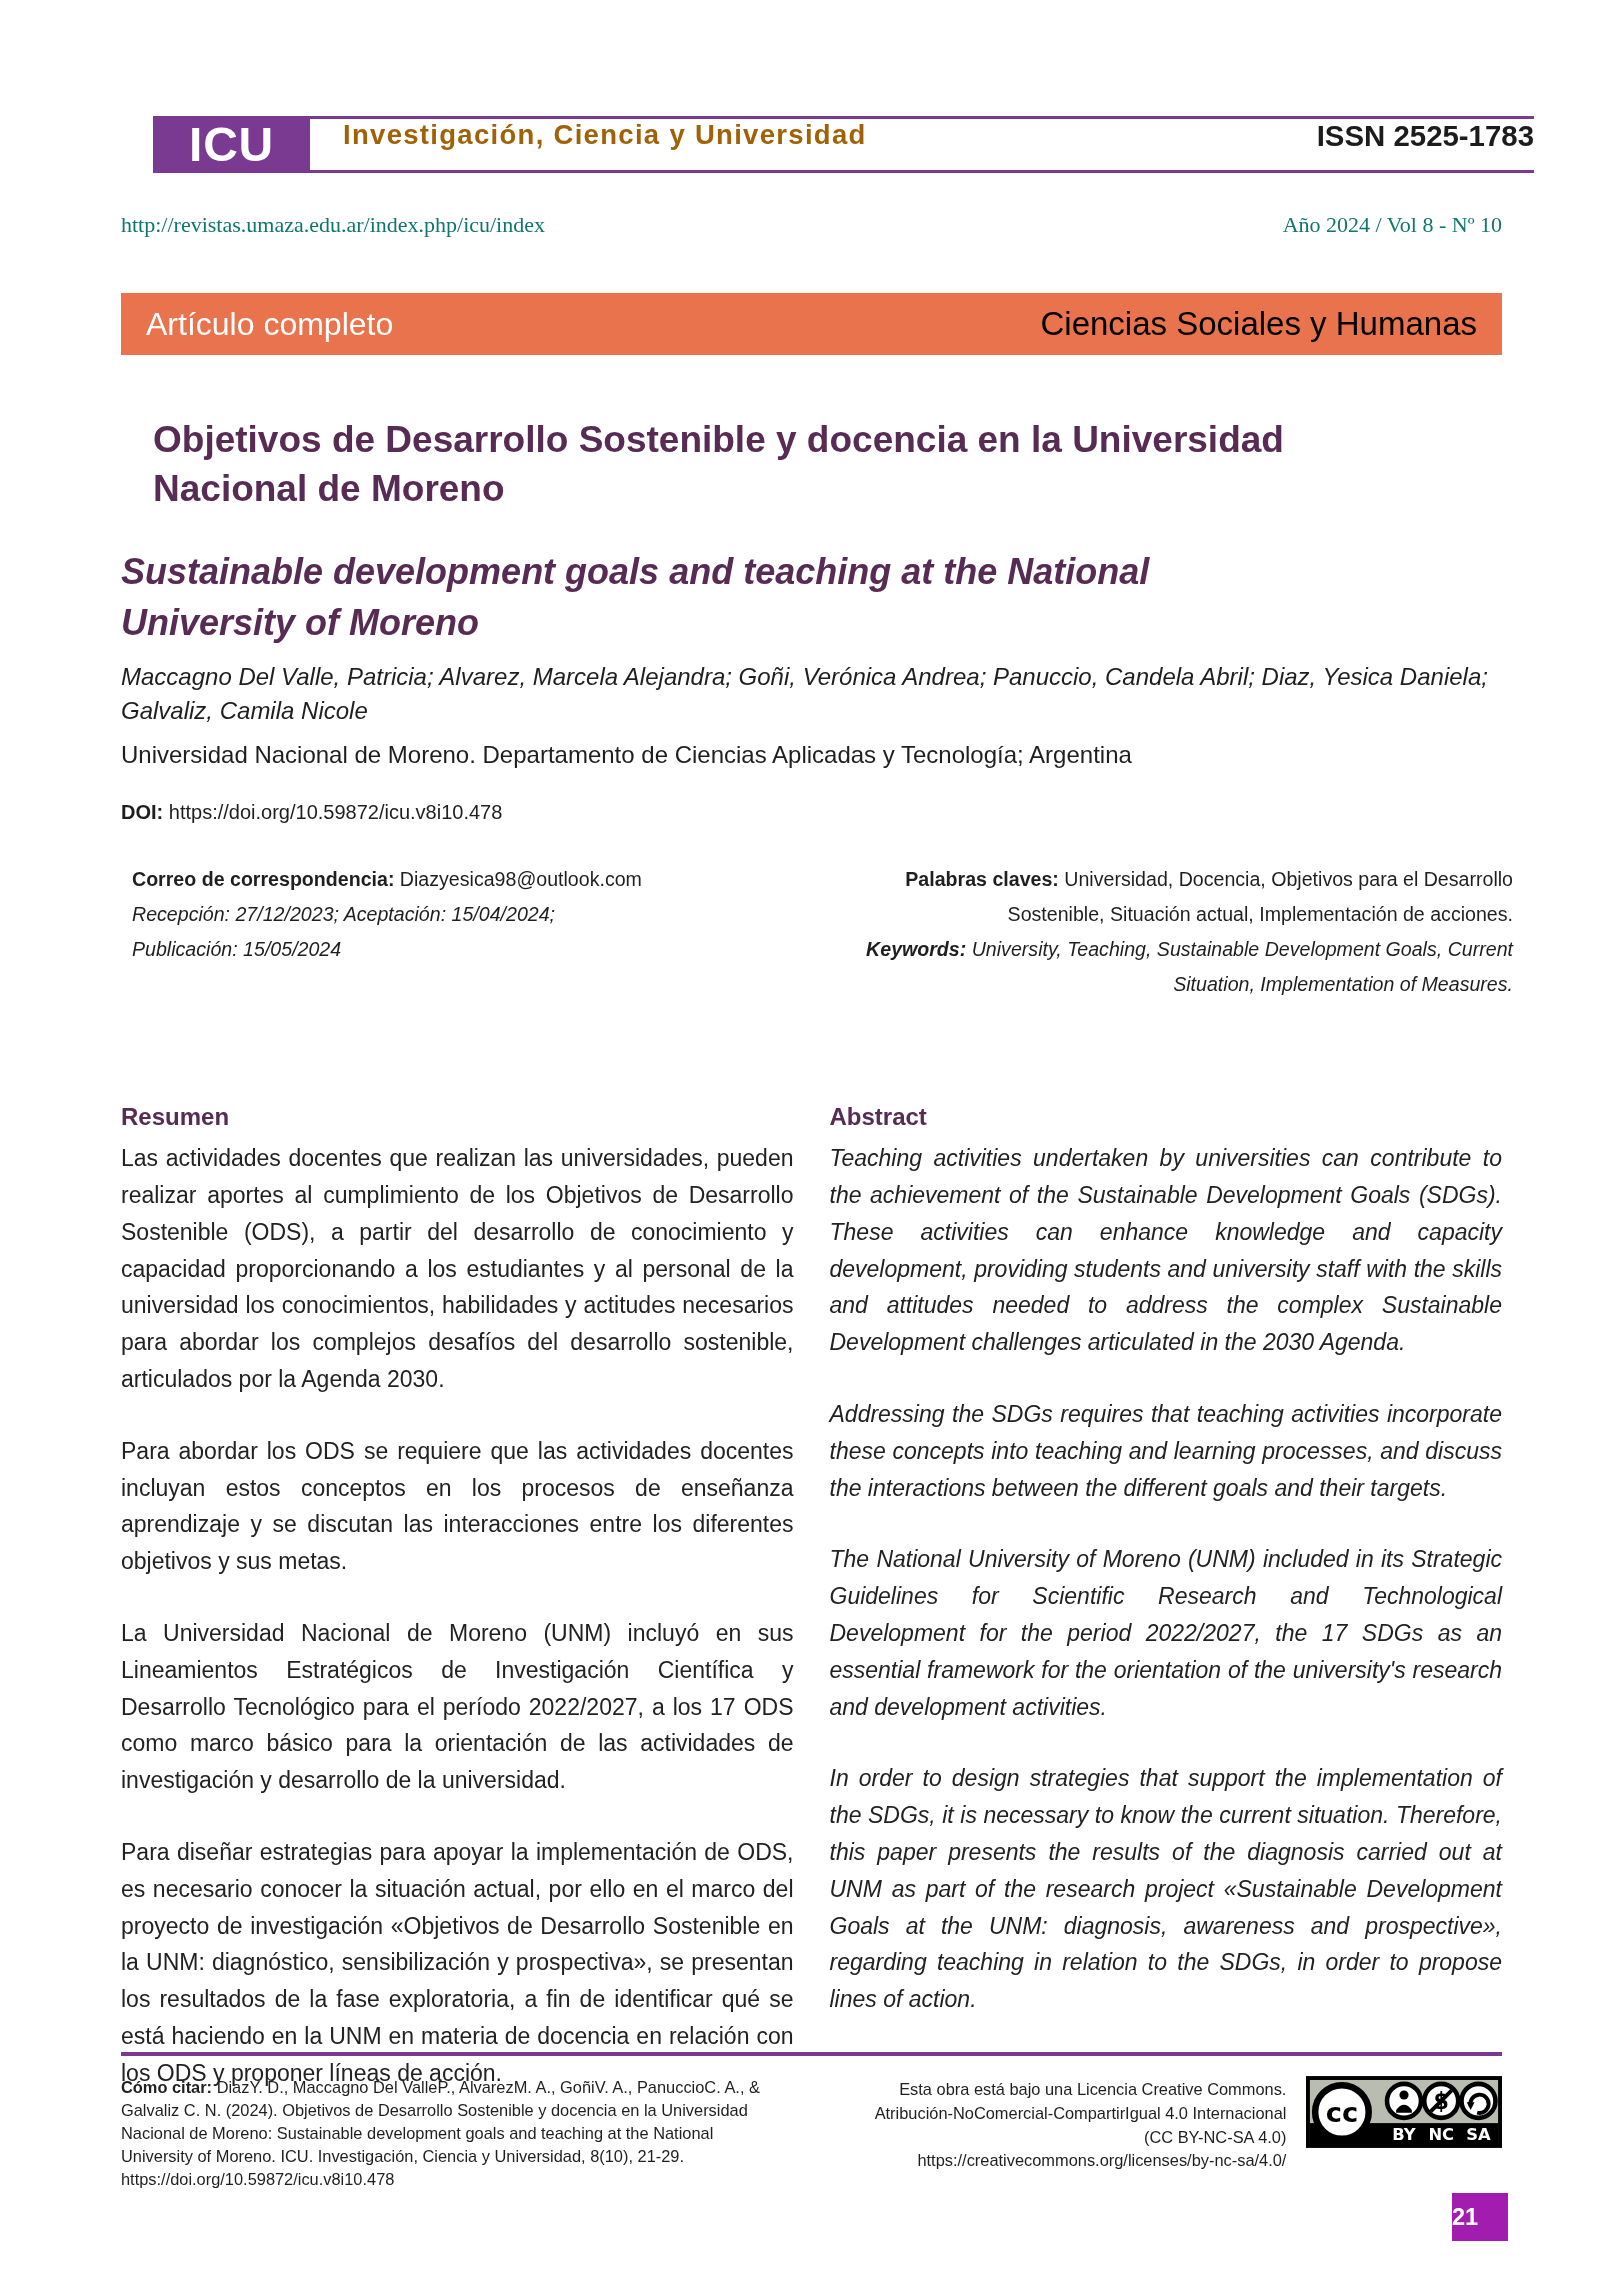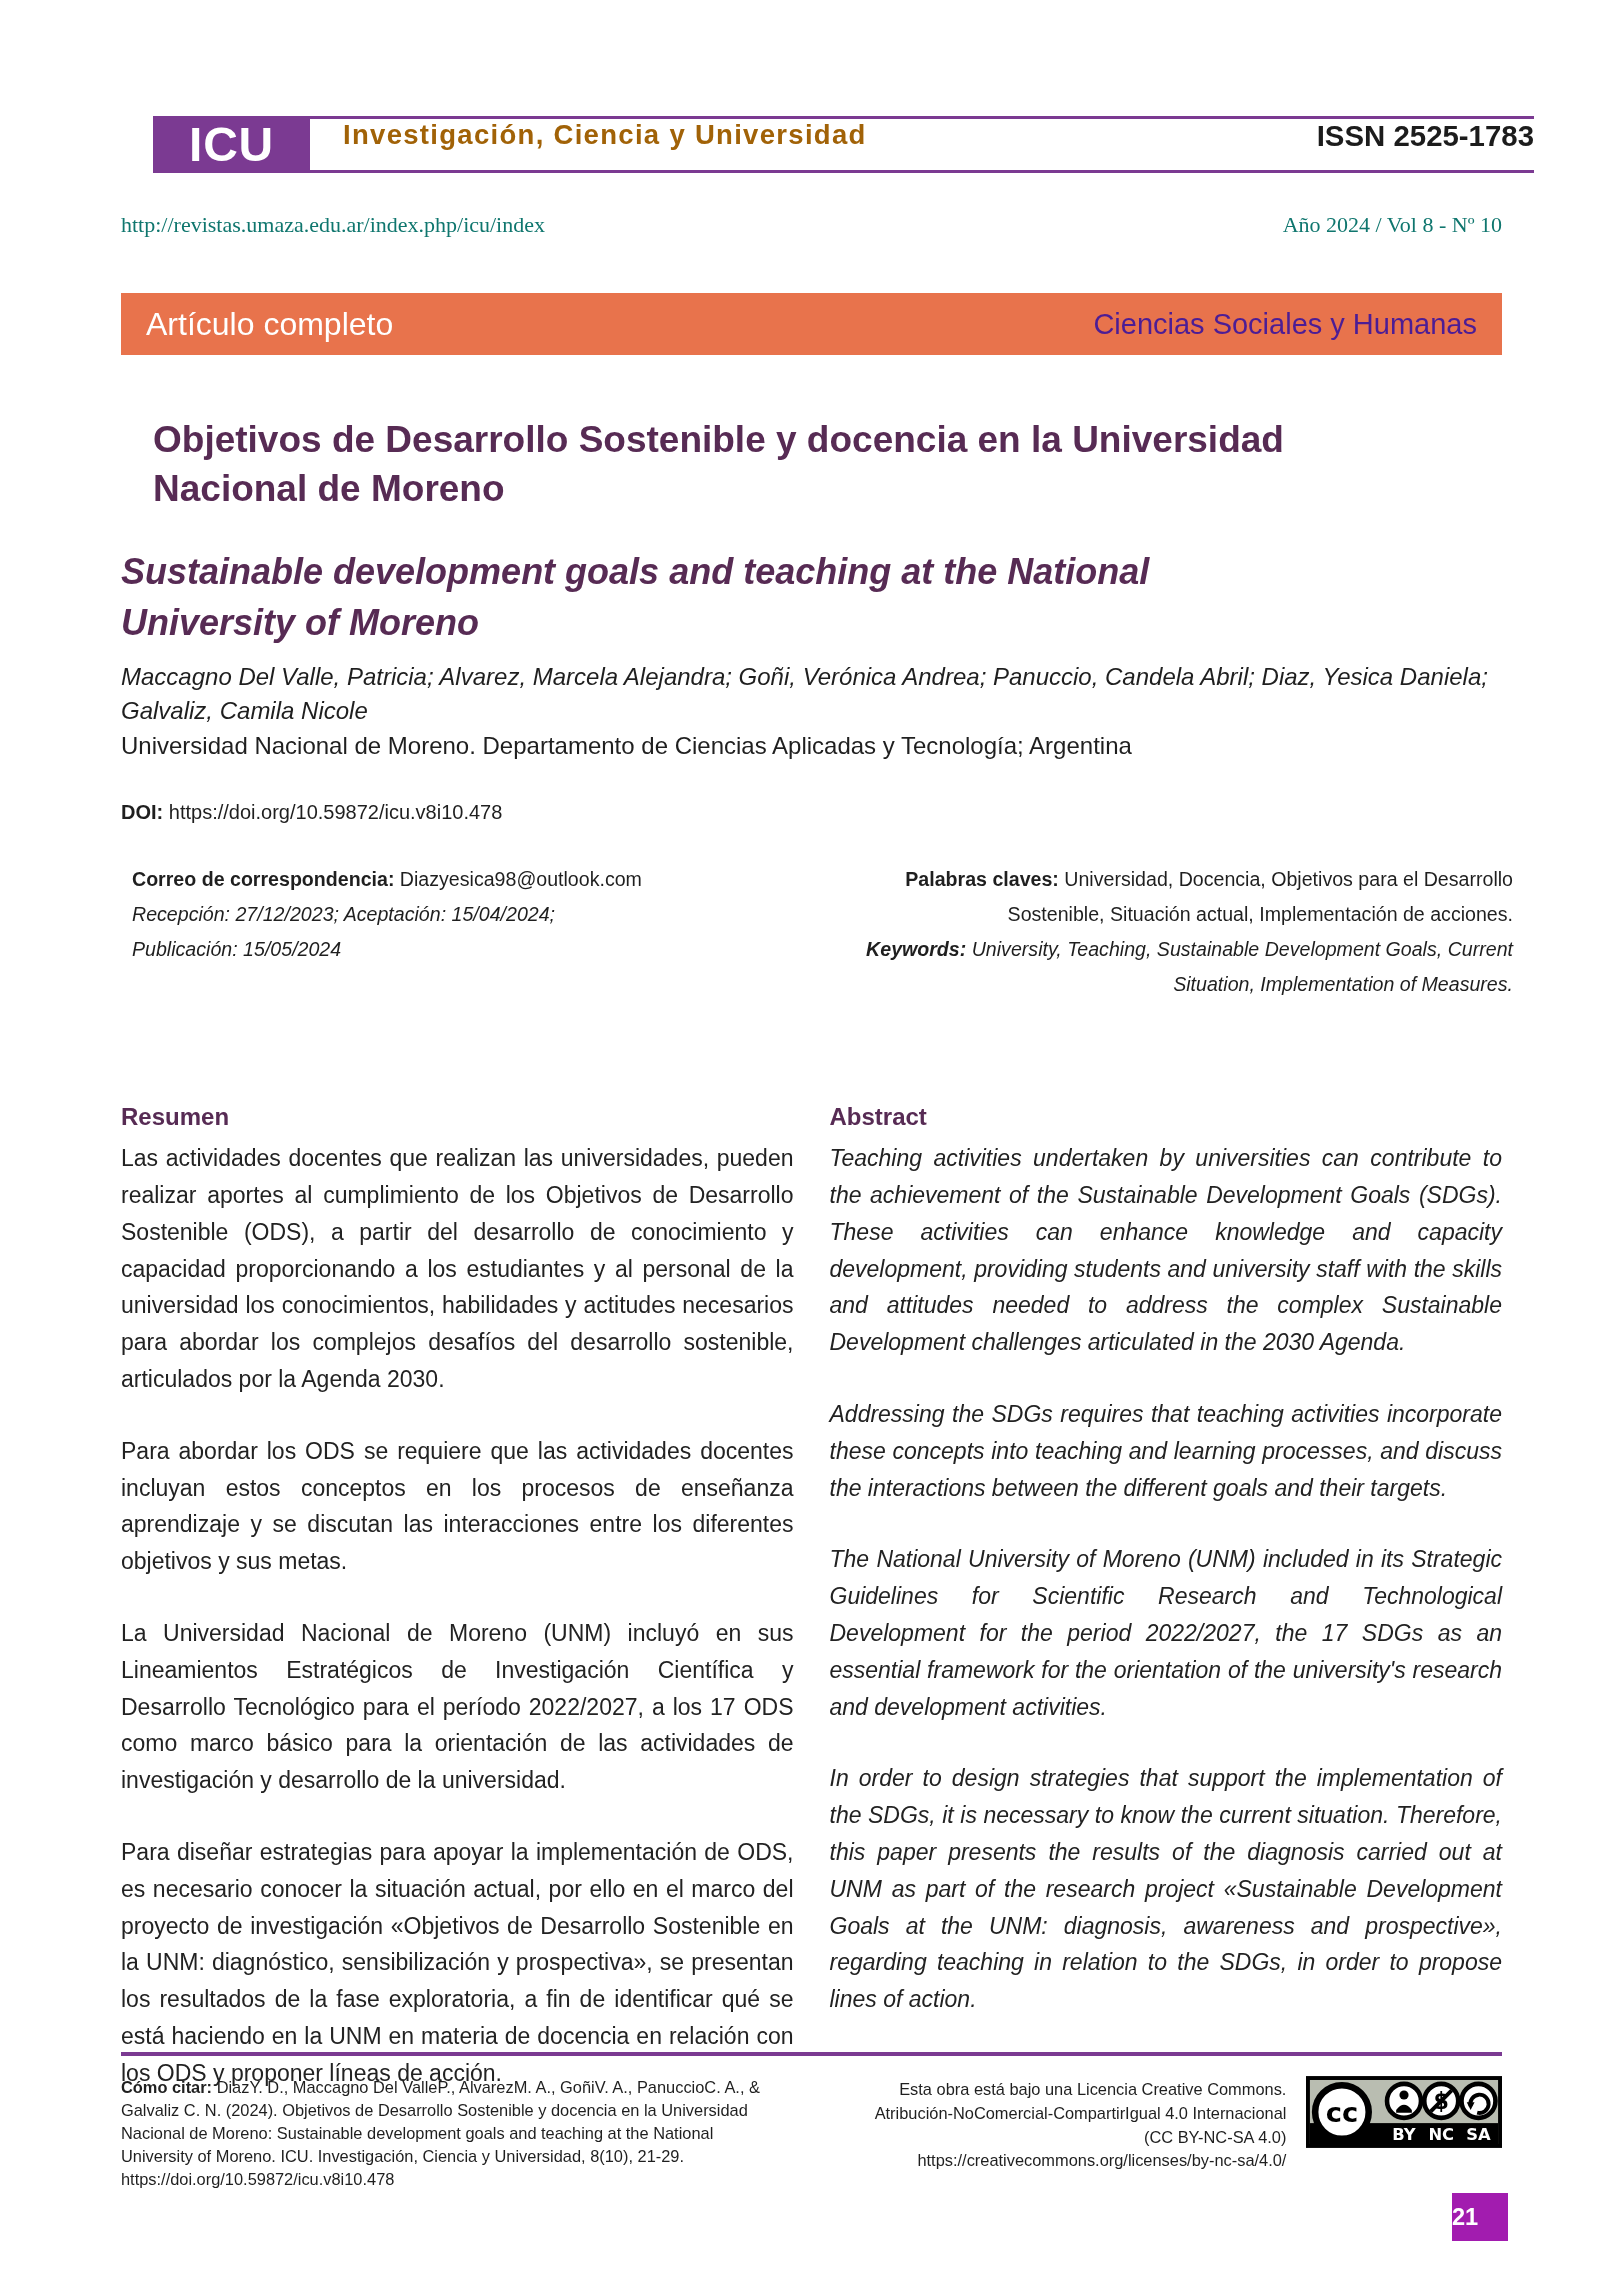--- a/index.html
+++ b/index.html
@@ -32,34 +32,34 @@
     display:flex; justify-content:space-between; align-items:baseline;
     font-size:22px; color:#0f766e;font-family:Liberation Serif, serif;
   }
   
   .banner{
     position:absolute; left:121px; top:293px; width:1381px; height:62px;
     background:#e8734c; box-sizing:border-box; padding:0 25px;
     display:flex; align-items:center; justify-content:space-between;
   }
   .banner .left{color:#ffffff; font-size:32px;}
-  .banner .right{color:#4c1d95; font-size:29px;}
+  .banner .right{color:#000000; font-size:33px;}
   
   .title-es{
     position:absolute; left:121px; top:390px; width:1217px;
     font-size:37px; font-weight:bold; color:#572b54; line-height:1.33;margin-left:32px;
   }
   .title-en{
     position:absolute; left:121px; top:516px; width:1126px;
     font-size:36px; font-style:italic; color:#572b54; line-height:1.42;
   }
   
   .authors-block{position:absolute; left:121px; top:660px; width:1381px; font-size:24px; line-height:1.42;}
   .authors{font-style:italic;}
-  .affiliation{margin-top:1px;}
+  .affiliation{margin-top:10px;}
   .doi-line{position:absolute; left:121px; top:801px; font-size:20px;}
   
   .info-row{position:absolute; left:132px; top:862px; width:1381px; display:flex; justify-content:space-between;}
   .corr{width:654px; font-size:19.6px; line-height:1.78;}
   .corr p{margin:0;}
   .corr .dates{font-style:italic;}
   .kw{width:674px; font-size:19.6px; line-height:1.78; text-align:right;}
   .kw p{margin:0;}
   .kw-en{font-style:italic;}
   

